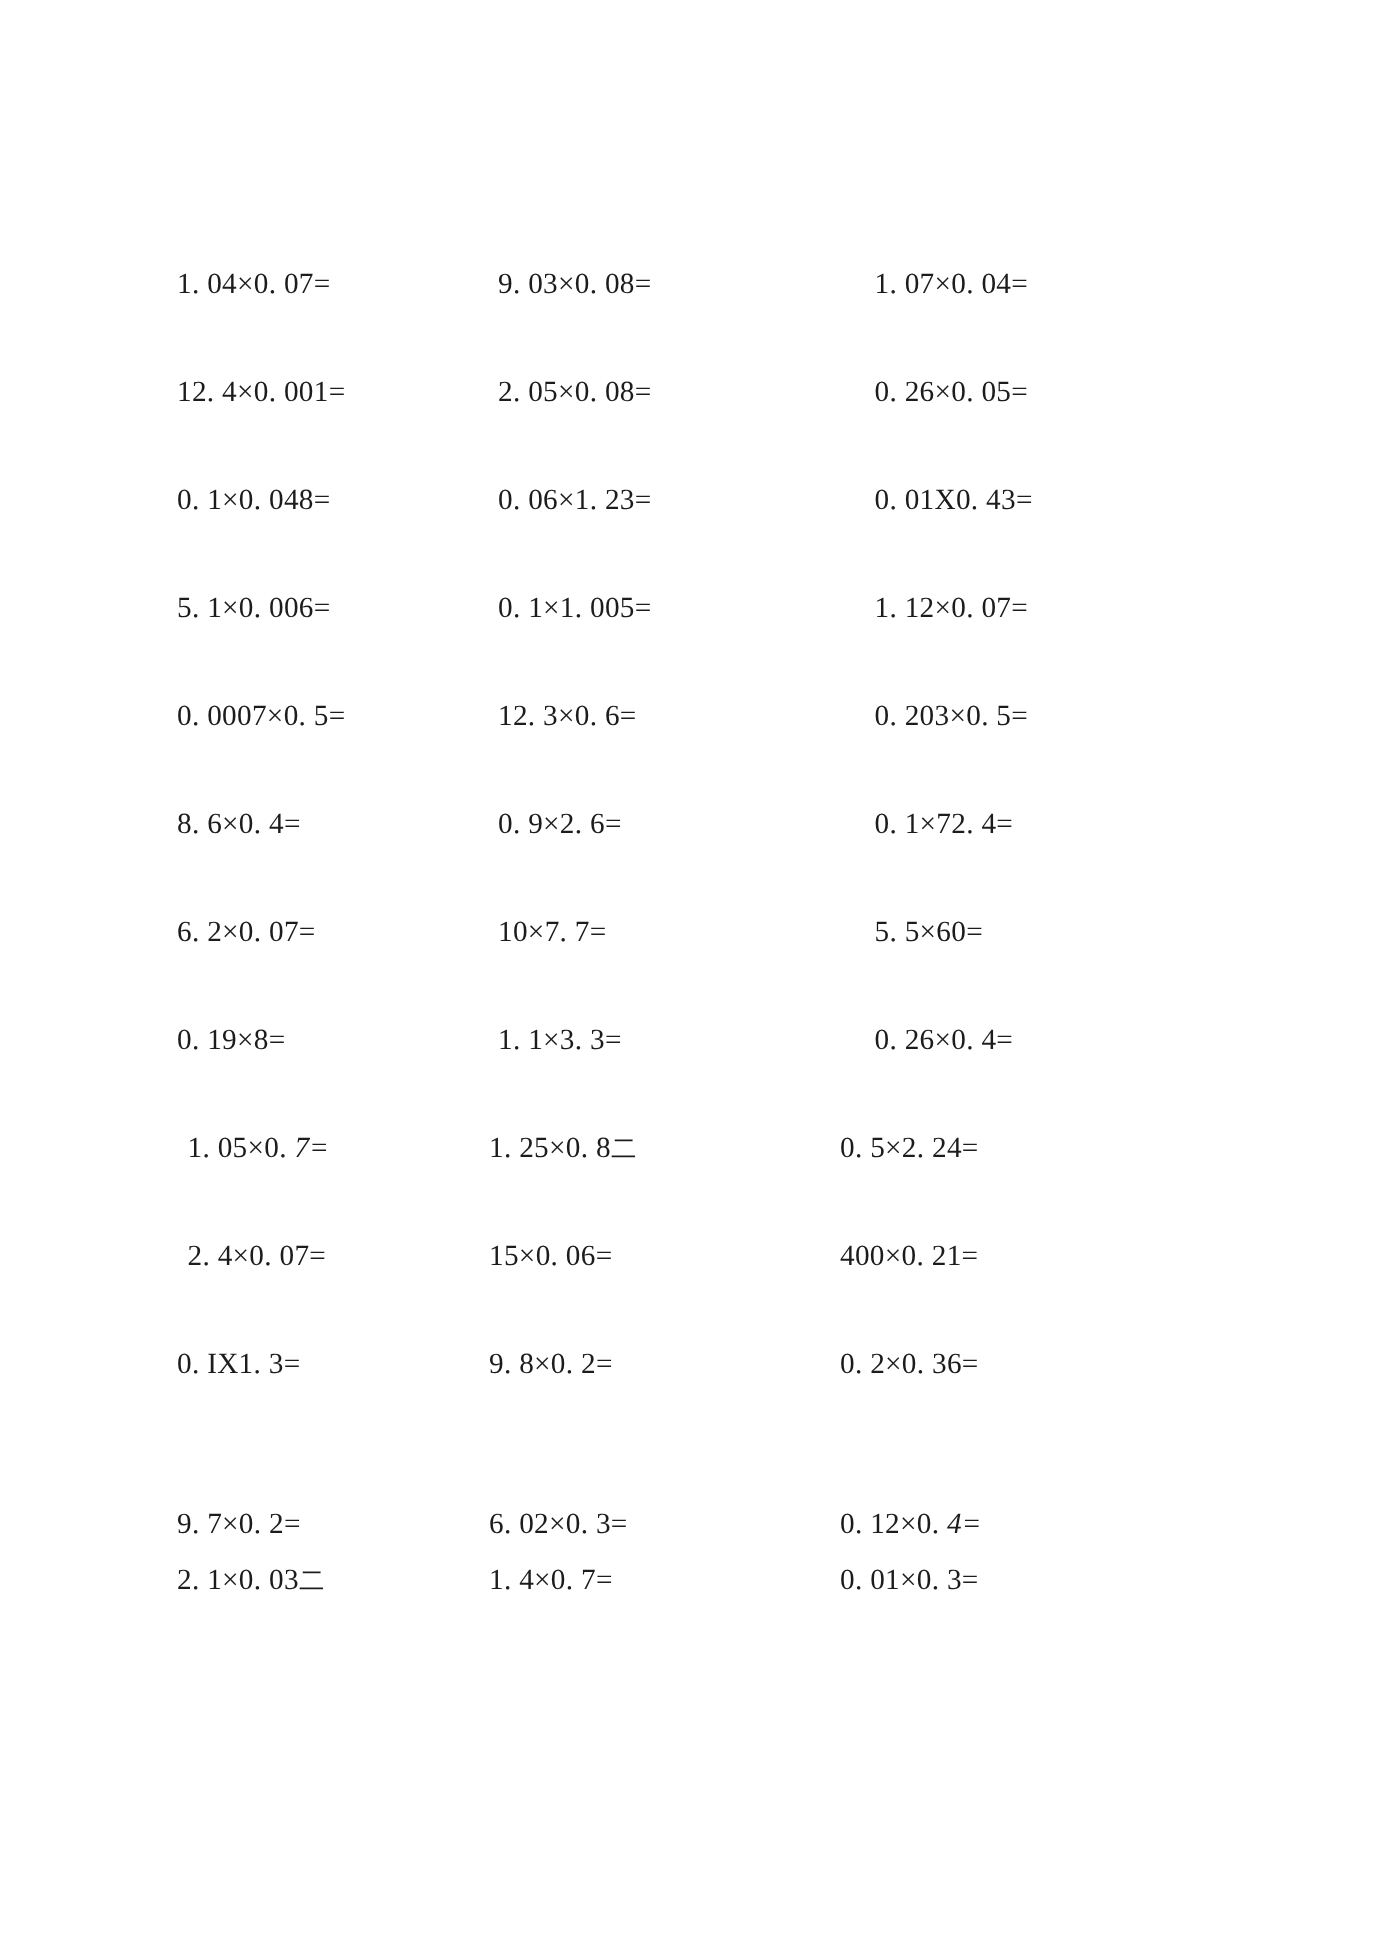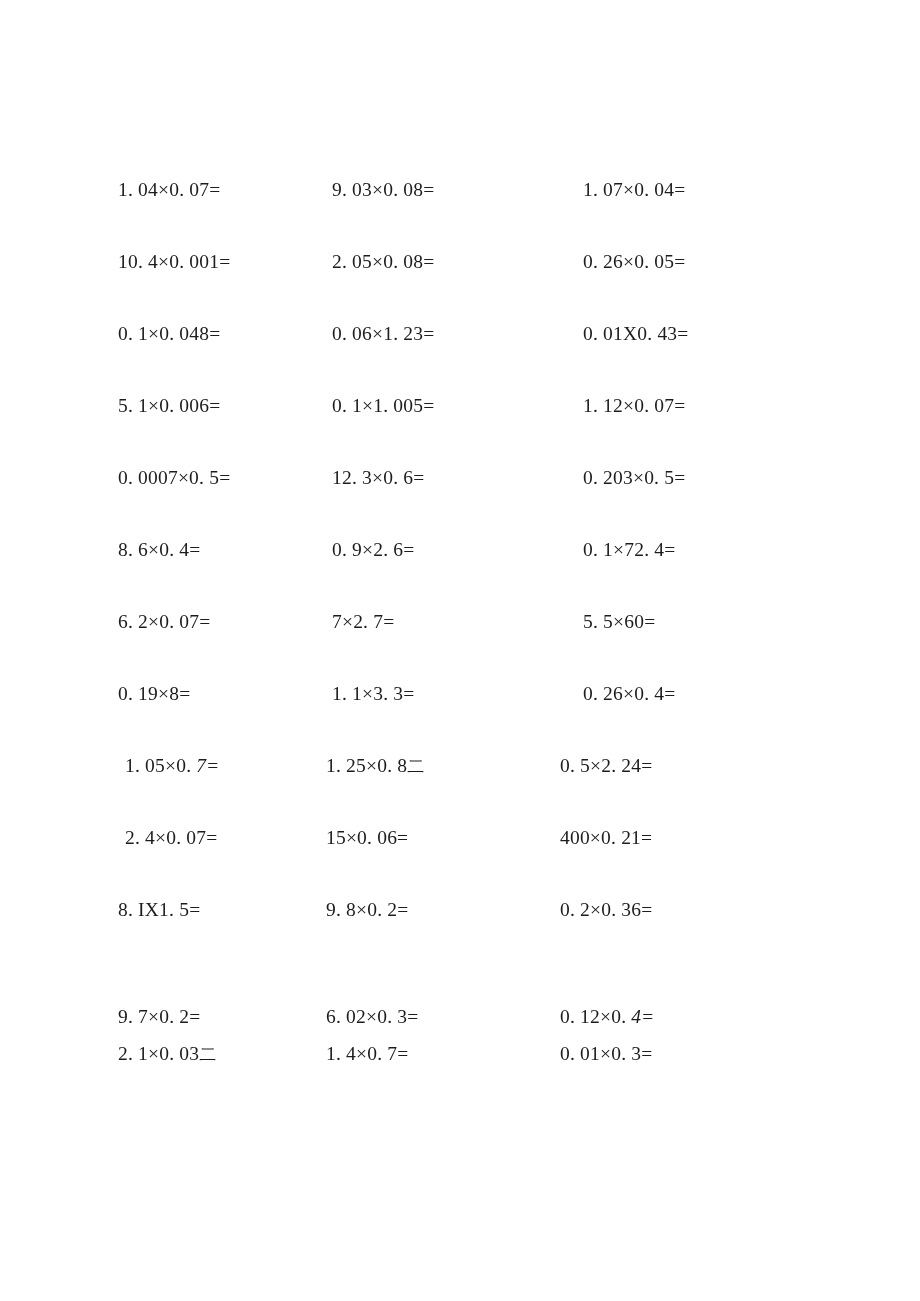--- a/index.html
+++ b/index.html
@@ -66,21 +66,21 @@
 <body style="color: rgb(28, 28, 28);">
 
 <div id="page" style="width: 920px; height: 1301px; background: rgb(255, 255, 255);">
   <div id="worksheet-grid">
       <div class="problem-row" style="top: 172px;">
         <div class="problem-cell col-1">1. 04×0. 07=</div>
         <div class="problem-cell col-2">9. 03×0. 08=</div>
         <div class="problem-cell col-3">1. 07×0. 04=</div>
       </div>
       <div class="problem-row" style="top: 244px;">
-        <div class="problem-cell col-1">10. 4×0. 001=</div>
+        <div class="problem-cell col-1">12. 4×0. 001=</div>
         <div class="problem-cell col-2">2. 05×0. 08=</div>
         <div class="problem-cell col-3">0. 26×0. 05=</div>
       </div>
       <div class="problem-row" style="top: 316px;">
         <div class="problem-cell col-1">0. 1×0. 048=</div>
         <div class="problem-cell col-2">0. 06×1. 23=</div>
         <div class="problem-cell col-3">0. 01X0. 43=</div>
       </div>
       <div class="problem-row" style="top: 388px;">
         <div class="problem-cell col-1">5. 1×0. 006=</div>
@@ -92,40 +92,40 @@
         <div class="problem-cell col-2">12. 3×0. 6=</div>
         <div class="problem-cell col-3">0. 203×0. 5=</div>
       </div>
       <div class="problem-row" style="top: 532px;">
         <div class="problem-cell col-1">8. 6×0. 4=</div>
         <div class="problem-cell col-2">0. 9×2. 6=</div>
         <div class="problem-cell col-3">0. 1×72. 4=</div>
       </div>
       <div class="problem-row" style="top: 604px;">
         <div class="problem-cell col-1">6. 2×0. 07=</div>
-        <div class="problem-cell col-2">7×2. 7=</div>
+        <div class="problem-cell col-2">10×7. 7=</div>
         <div class="problem-cell col-3">5. 5×60=</div>
       </div>
       <div class="problem-row" style="top: 676px;">
         <div class="problem-cell col-1">0. 19×8=</div>
         <div class="problem-cell col-2">1. 1×3. 3=</div>
         <div class="problem-cell col-3">0. 26×0. 4=</div>
       </div>
       <div class="problem-row" style="top: 748px;">
         <div class="problem-cell col-1 shift-right-sm"><span>1. 05×0. </span><span class="glyph-italic">7</span><span>=</span></div>
         <div class="problem-cell col-2 shift-left-sm"><span>1. 25×0. 8</span><span class="glyph-cjk">二</span></div>
         <div class="problem-cell col-3 shift-left-md">0. 5×2. 24=</div>
       </div>
       <div class="problem-row" style="top: 820px;">
         <div class="problem-cell col-1 shift-right-sm">2. 4×0. 07=</div>
         <div class="problem-cell col-2 shift-left-sm">15×0. 06=</div>
         <div class="problem-cell col-3 shift-left-md">400×0. 21=</div>
       </div>
       <div class="problem-row" style="top: 892px;">
-        <div class="problem-cell col-1">8. IX1. 5=</div>
+        <div class="problem-cell col-1">0. IX1. 3=</div>
         <div class="problem-cell col-2 shift-left-sm">9. 8×0. 2=</div>
         <div class="problem-cell col-3 shift-left-md">0. 2×0. 36=</div>
       </div>
       <div class="problem-row" style="top: 964px; margin-top: 35px;">
         <div class="problem-cell col-1">9. 7×0. 2=</div>
         <div class="problem-cell col-2 shift-left-sm">6. 02×0. 3=</div>
         <div class="problem-cell col-3 shift-left-md"><span>0. 12×0. </span><span class="glyph-italic">4</span><span>=</span></div>
       </div>
       <div class="problem-row" style="top: 1036px;">
         <div class="problem-cell col-1"><span>2. 1×0. 03</span><span class="glyph-cjk">二</span></div>

